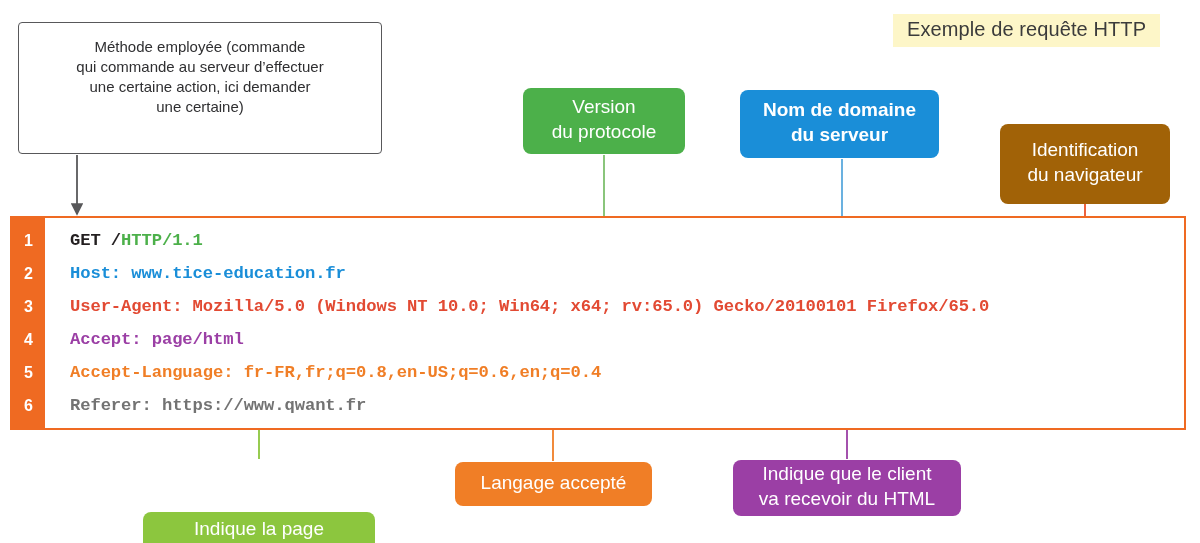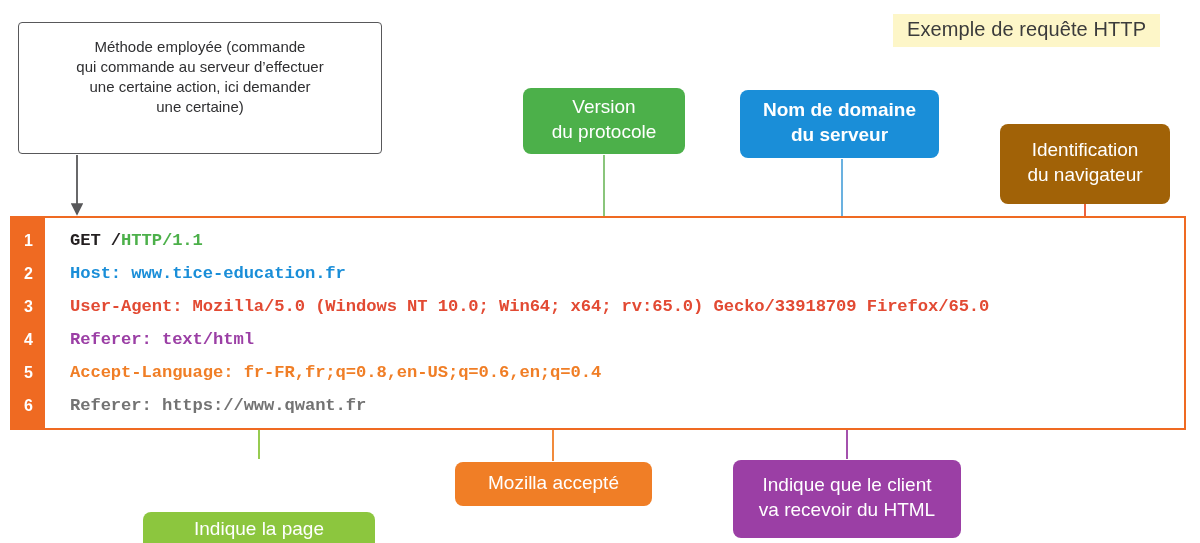--- a/index.html
+++ b/index.html
@@ -150,46 +150,46 @@
       <div class="gutter-num">6</div>
     </div>
     <div id="code-lines">
       <div class="code-line">
         <span class="tok" style="color: rgb(35, 31, 32);">GET /</span><span class="tok" style="color: rgb(76, 176, 74);">HTTP/1.1</span>
       </div>
       <div class="code-line">
         <span class="tok" style="color: rgb(26, 142, 216);">Host: www.tice-education.fr</span>
       </div>
       <div class="code-line">
-        <span class="tok" style="color: rgb(226, 74, 51);">User-Agent: Mozilla/5.0 (Windows NT 10.0; Win64; x64; rv:65.0) Gecko/33918709 Firefox/65.0</span>
-      </div>
-      <div class="code-line">
-        <span class="tok" style="color: rgb(155, 63, 165);">Referer: text/html</span>
+        <span class="tok" style="color: rgb(226, 74, 51);">User-Agent: Mozilla/5.0 (Windows NT 10.0; Win64; x64; rv:65.0) Gecko/20100101 Firefox/65.0</span>
+      </div>
+      <div class="code-line">
+        <span class="tok" style="color: rgb(155, 63, 165);">Accept: page/html</span>
       </div>
       <div class="code-line">
         <span class="tok" style="color: rgb(240, 126, 38);">Accept-Language: fr-FR,fr;q=0.8,en-US;q=0.6,en;q=0.4</span>
       </div>
       <div class="code-line">
         <span class="tok" style="color: #737373;">Referer: https://www.qwant.fr</span>
       </div>
     </div>
   </div>
 
   <div class="pill" style="left:143px; top:480px; width:232px; height:62px; background:#8cc63e;margin-top:32px;">
     <div>
       <div>Indique la page</div>
       <div>d’où vient le visiteur</div>
     </div>
   </div>
 
   <div class="pill" style="left:455px; top:462px; width:197px; height:44px; background:#f07e26;">
-    <div>Mozilla accepté</div>
-  </div>
-
-  <div class="pill" style="left:733px; top:460px; width:228px; height:78px; background:#9b3fa5;">
+    <div>Langage accepté</div>
+  </div>
+
+  <div class="pill" style="left:733px; top:460px; width:228px; height:56px; background:#9b3fa5;">
     <div>
       <div>Indique que le client</div>
       <div>va recevoir du HTML</div>
     </div>
   </div>
 
   <svg id="connectors" viewBox="0 0 1200 543" xmlns="http://www.w3.org/2000/svg">
     <defs>
       <marker id="ah-gray" markerWidth="7" markerHeight="7" refX="6" refY="3.5" orient="auto" markerUnits="strokeWidth">
         <path d="M0,0 L7,3.5 L0,7 z" fill="#58585a"></path>

